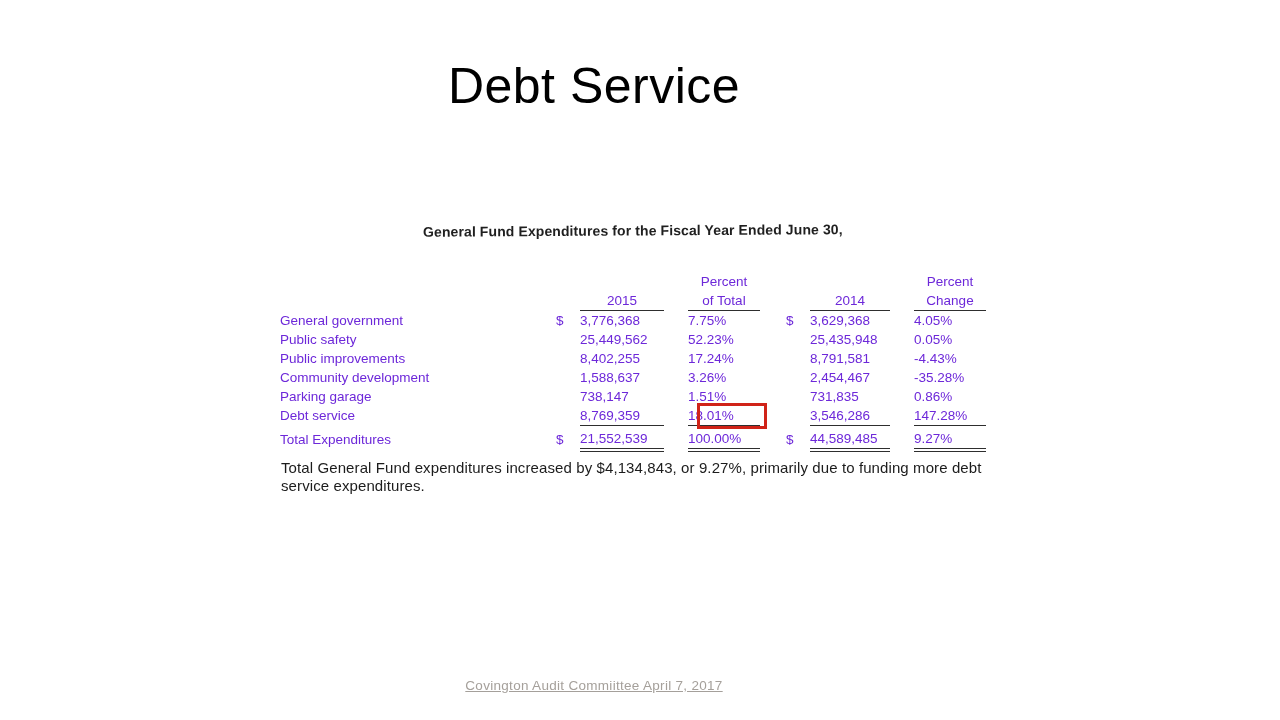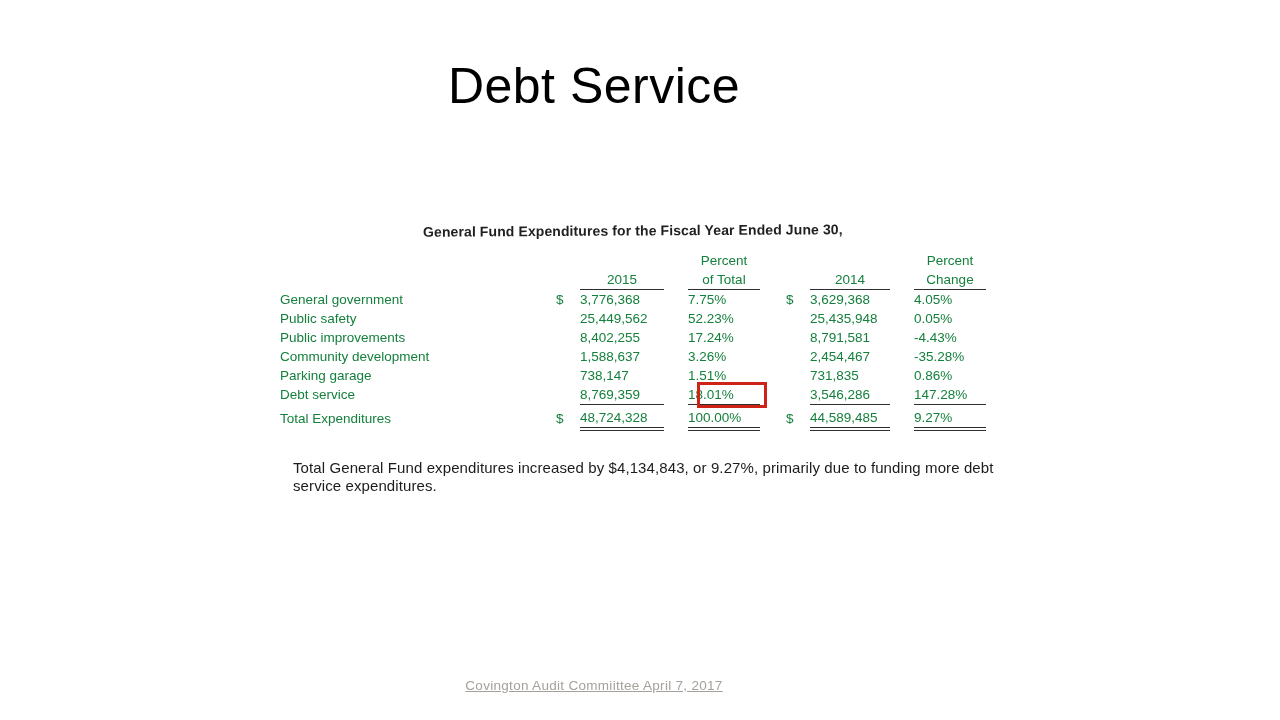--- a/index.html
+++ b/index.html
@@ -13,40 +13,40 @@
   }
   
   .scan{
     position:absolute;left:280px;top:222px;width:720px;color:#262626;
   }
   .scan-heading{
     margin-left:143px;font-size:14px;font-weight:bold;letter-spacing:0.1px;color:#1f1f1f;
     transform:rotate(-0.35deg);
   }
   table.exhibit{
-    margin-top:13px;border-collapse:collapse;table-layout:fixed;width:706px;
-    font-size:13.5px;color:#15803d;
+    margin-top:34px;border-collapse:collapse;table-layout:fixed;width:706px;
+    font-size:13.5px;color:#6d28d9;
   }
   table.exhibit td{padding:0;height:19px;vertical-align:middle;white-space:nowrap;}
   td.lbl{padding-left:22px;}
   td.lbl-total{padding-left:46px;}
   td.num{padding-right:4px;}
   td.dollar{text-align:left;padding-left:2px;}
   td.hdr{text-align:center;font-size:13.5px;height:17px;}
   td.hl{border-bottom:1.5px solid #2e2e2e;}
   td.u{border-bottom:1.5px solid #2e2e2e;}
   td.uu{border-bottom:4px double #2e2e2e;}
   tr.total-row td{padding-top:3px;}
   td.pct-hi{position:relative;}
   .red-box{
     position:absolute;left:9px;right:-7px;top:-3px;bottom:-4px;
     border:3px solid #d02318;pointer-events:none;
   }
   .note{
-    position:absolute;left:293px;top:459px;width:728px;
+    position:absolute;left:281px;top:459px;width:728px;
     font-size:15px;line-height:1.22;color:#1c1c1c;letter-spacing:0.1px;
   }
   .footer{
     position:absolute;top:678px;left:0;width:100%;text-align:center;
     font-size:13.5px;color:#a5a09b;letter-spacing:0.3px;text-decoration:underline;
   }
 </style>
 </head>
 <body>
 
@@ -174,21 +174,21 @@
         <td></td>
         <td class="dollar"></td>
         <td class="num u">3,546,286</td>
         <td></td>
         <td class="num u">147.28%</td>
       </tr>
 
       <tr class="total-row">
         <td class="lbl lbl-total">Total Expenditures</td>
         <td class="dollar">$</td>
-        <td class="num uu">48,724,328</td>
+        <td class="num uu">21,552,539</td>
         <td></td>
         <td class="num uu">100.00%</td>
         <td></td>
         <td class="dollar">$</td>
         <td class="num uu">44,589,485</td>
         <td></td>
         <td class="num uu">9.27%</td>
       </tr>
     </tbody>
       </table>

